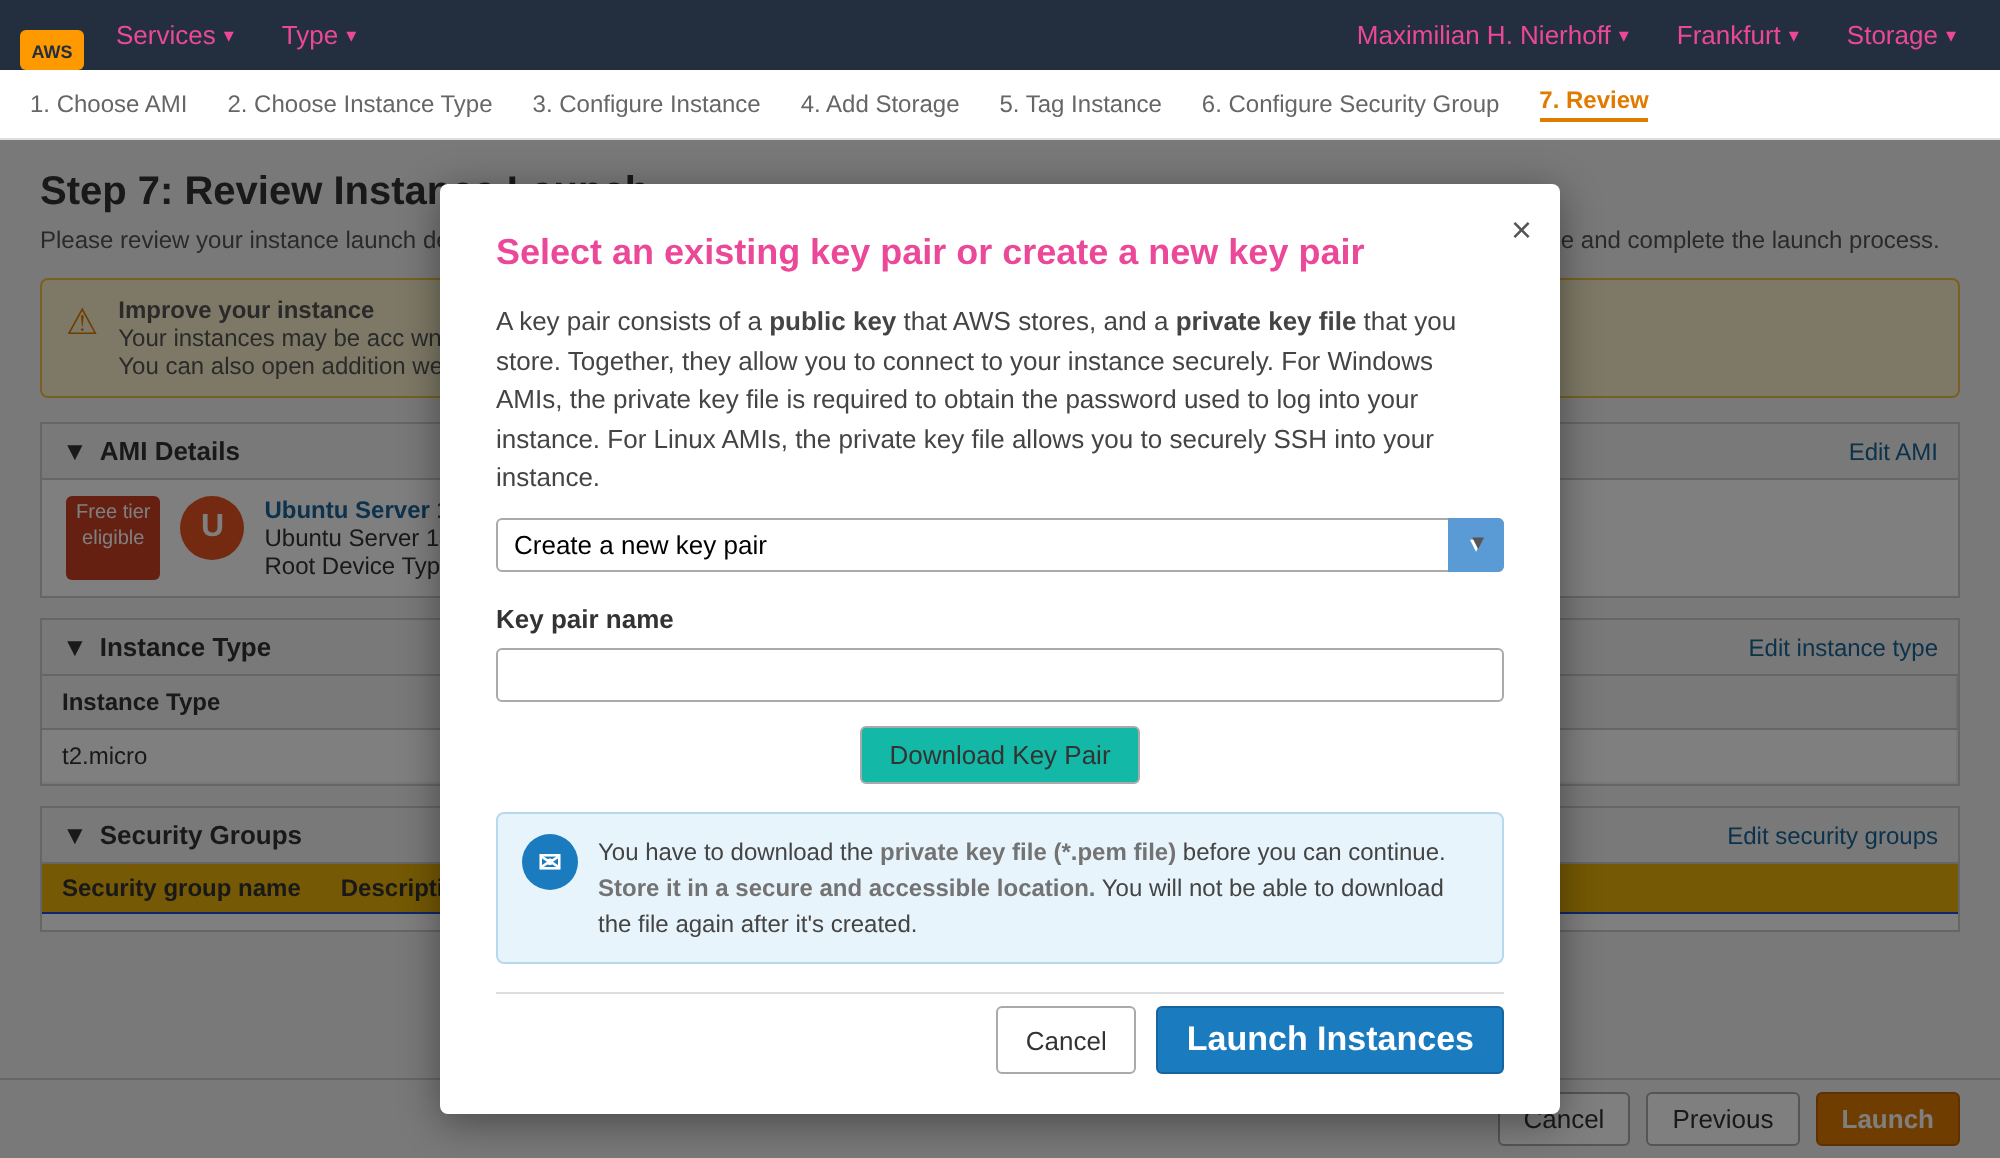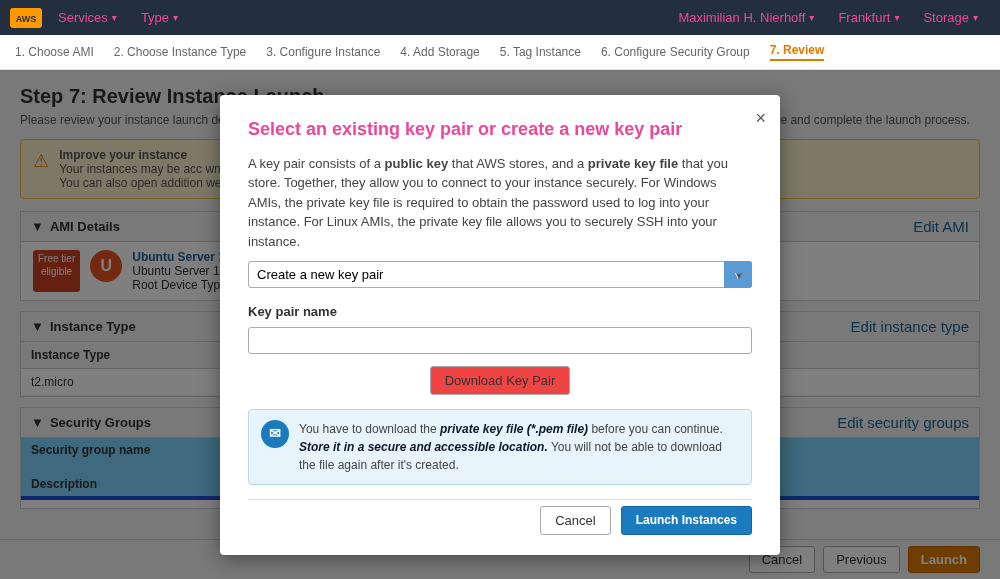--- a/index.html
+++ b/index.html
@@ -3,21 +3,21 @@
   <meta charset="utf-8">
   <style>
     * { box-sizing: border-box; margin: 0; padding: 0; }
     body { font-family: 'Arial', sans-serif; font-size: 13px; background: #f2f3f3; color: #333; width: 1000px; height: 579px; overflow: hidden; }
 
     
     .top-nav {
       background: #232f3e;
       height: 35px;
       display: flex;
-      align-items: center;
+      align-items: flex-end;
       padding: 0 10px;
       color: #fff;
       gap: 0;
     }
     .nav-logo {
       display: flex;
       align-items: center;
       gap: 6px;
       margin-right: 4px;
     }
@@ -127,21 +127,21 @@
     }
     .section-body {
       border: 1px solid #ccc;
       border-top: none;
       background: #fff;
       padding: 0;
     }
     .section-edit-link {
       margin-left: auto;
       color: #1a6496;
-      font-size: 15px;
+      font-size: 12px;
       cursor: pointer;
       font-weight: normal;
     }
 
     
     .data-table {
       width: 100%;
       border-collapse: collapse;
       font-size: 12px;
     }
@@ -177,27 +177,26 @@
       text-align: center;
       line-height: 1.3;
       min-width: 44px;
     }
     .ami-info { font-size: 12px; }
     .ami-info .ami-name { font-weight: bold; color: #1a6496; }
 
     
     .sg-header-row {
       display: flex;
-      background: #7dd3fc;
-      border-bottom: 4px solid #1d4ed8;
+      background: #eab308;
+      border-bottom: 1px solid #1d4ed8;
       padding: 5px 10px;
       gap: 20px;
       font-size: 12px;
       font-weight: bold;
-      flex-direction: column;
     }
 
     
     .bottom-bar {
       position: absolute;
       bottom: 0;
       left: 0;
       right: 0;
       background: #f2f3f3;
       border-top: 1px solid #ccc;
@@ -303,21 +302,21 @@
     .modal-input {
       width: 100%;
       padding: 5px 8px;
       border: 1px solid #aaa;
       border-radius: 3px;
       font-size: 13px;
       margin-bottom: 12px;
     }
     .modal-download-btn {
       display: block;
-      background: #ef4444;
+      background: #14b8a6;
       border: 1px solid #aaa;
       border-radius: 3px;
       padding: 6px 14px;
       font-size: 13px;
       cursor: pointer;
       margin: 0 auto 14px auto;
       color: #333;
     }
     .modal-warning-box {
       background: #e8f4fb;
@@ -336,31 +335,31 @@
       border-radius: 50%;
       display: flex;
       align-items: center;
       justify-content: center;
       color: #fff;
       font-size: 14px;
       font-weight: bold;
       flex-shrink: 0;
     }
     .modal-warning-text { font-size: 12px; color: #444; line-height: 1.5; }
-    .modal-warning-text strong { color: #0f172a; font-style: italic; }
+    .modal-warning-text strong { color: #737373; }
     .modal-footer {
       display: flex;
       justify-content: flex-end;
       gap: 10px;
       padding-top: 6px;
       border-top: 1px solid #ddd;
       margin-top: 6px;
     }
     .btn-modal-cancel { background: #fff; border: 1px solid #aaa; color: #333; padding: 6px 14px; border-radius: 3px; cursor: pointer; font-size: 13px; }
-    .btn-modal-launch { background: #1a7bbf; border: 1px solid #1565a0; color: #fff; padding: 6px 14px; border-radius: 3px; cursor: pointer; font-size: 12px; font-weight: bold; }
+    .btn-modal-launch { background: #1a7bbf; border: 1px solid #1565a0; color: #fff; padding: 6px 14px; border-radius: 3px; cursor: pointer; font-size: 17px; font-weight: bold; }
 
     
     .scroll-hint {
       display: flex;
       justify-content: center;
       margin-top: 4px;
     }
     .scroll-bar {
       width: 60px;
       height: 4px;

